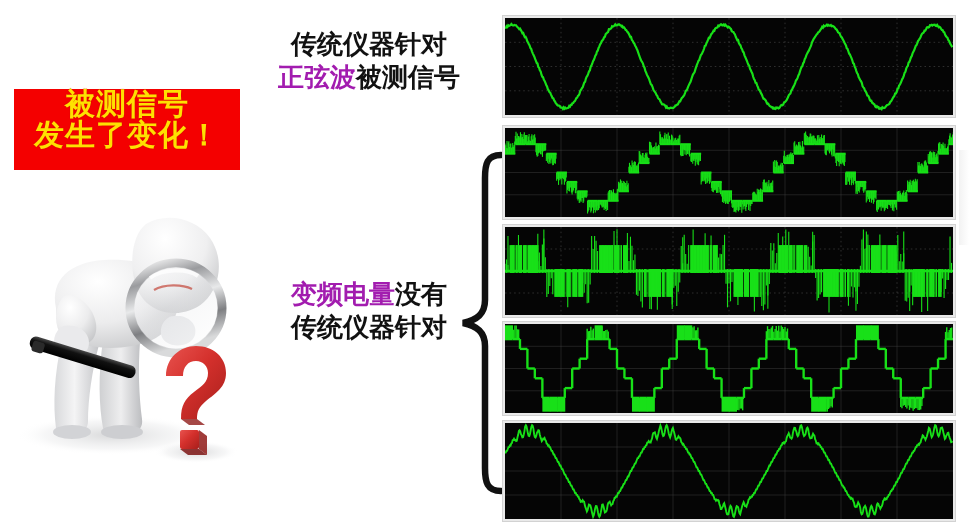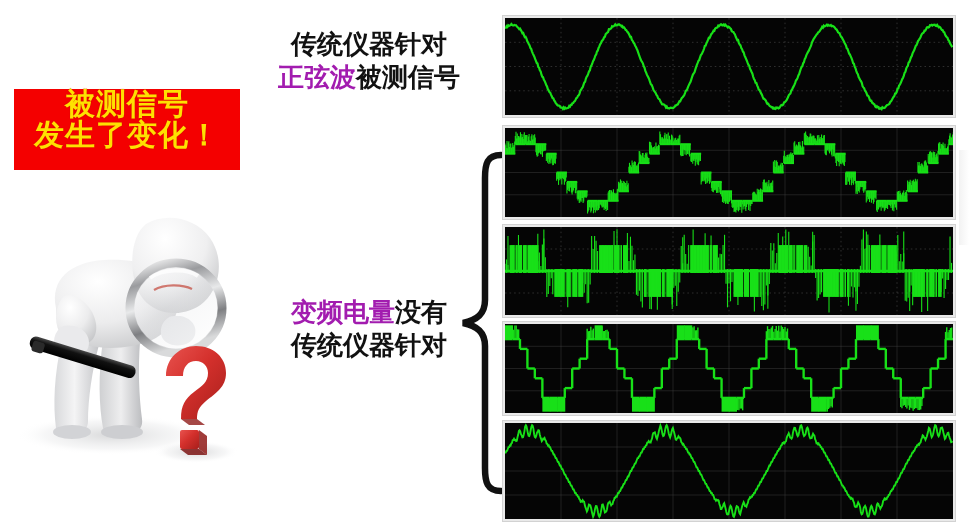--- a/index.html
+++ b/index.html
@@ -36,21 +36,21 @@
     position: absolute;
     font-size: 26px;
     font-weight: bold;
     line-height: 1.26;
     color: #111111;
     white-space: nowrap;
     text-align: center;
   }
   .caption .red { color: #a21caf; }
   #caption-top  { left: 262px; top: 28px;  width: 214px; }
-  #caption-bot  { left: 262px; top: 296px; width: 214px; }
+  #caption-bot  { left: 262px; top: 278px; width: 214px; }
 
   
   #mascot { position: absolute; left: 0px; top: 190px; width: 262px; height: 339px; }
 
   
   #brace { position: absolute; left: 455px; top: 150px; width: 52px; height: 346px; }
 
   
   .scope {
     position: absolute;

